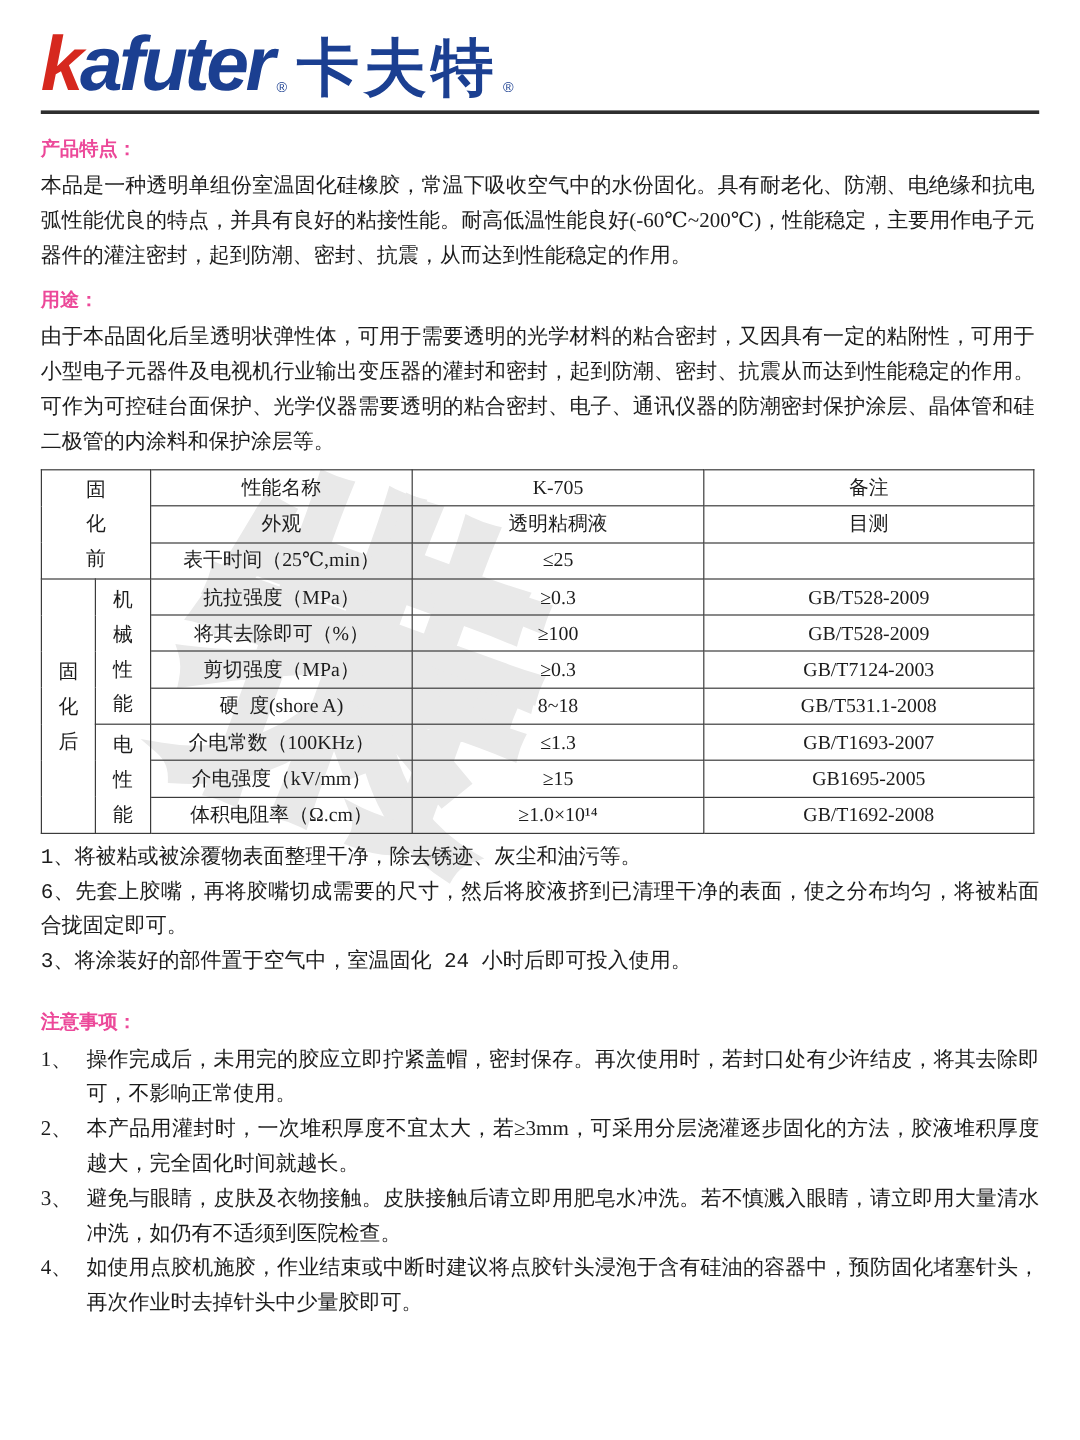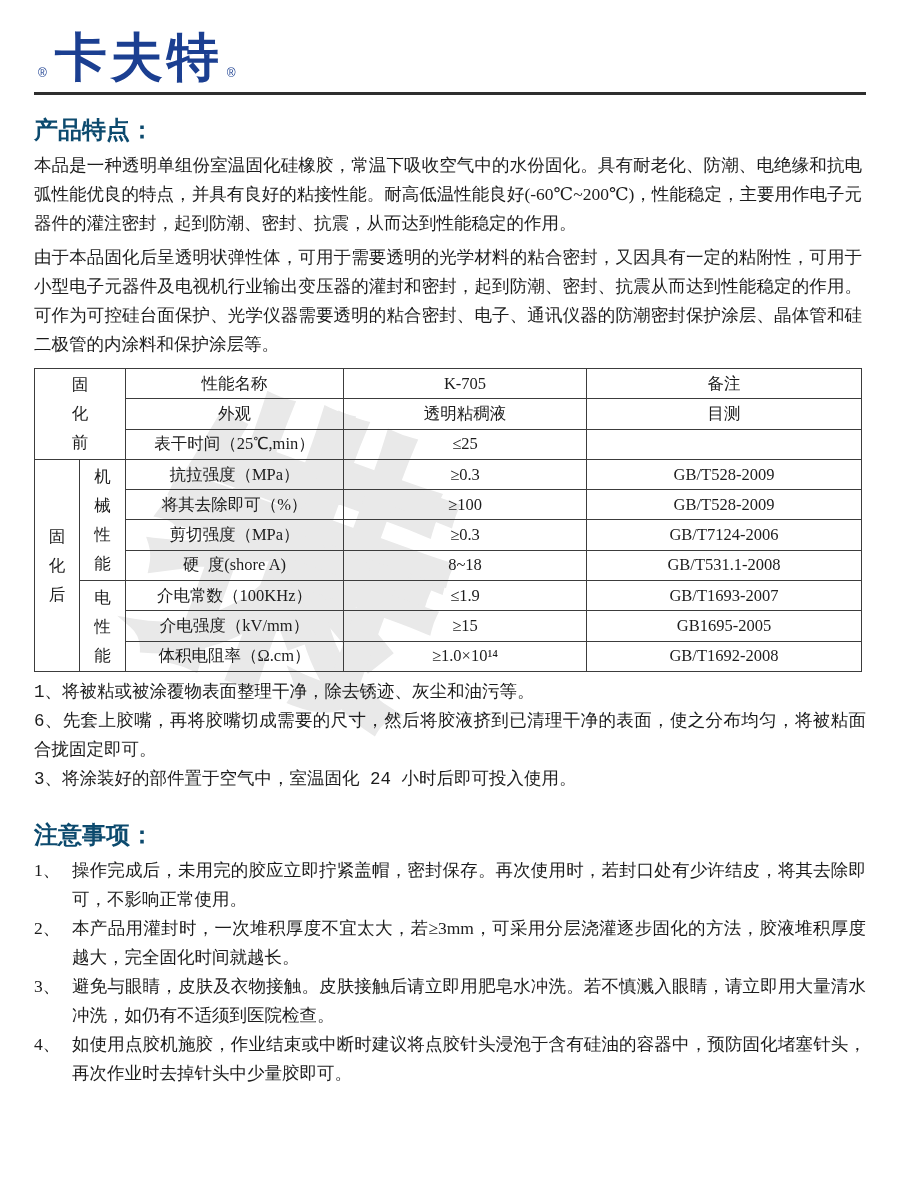--- a/index.html
+++ b/index.html
@@ -27,36 +27,36 @@
   .k-red { color:#d6281e; }
   .reg-mark { font-size:12px; color:#1b3f91; margin:0 8px 6px 4px; font-family:"Liberation Sans",sans-serif; }
   .logo-cn {
     font-family:"Liberation Sans","DejaVu Sans",sans-serif;
     font-weight:bold; font-size:52px; line-height:58px; color:#1b3f91; letter-spacing:4px;
   }
   .rule { border-bottom:3px solid #2e2e2e; margin-top:6px; }
   
   .heading {
     font-family:"Liberation Sans","DejaVu Sans",sans-serif;
-    font-size:24px; font-weight:bold; color:#0c4a6e;
+    font-size:16px; font-weight:bold; color:#ec4899;
     margin:0; padding:0;
   }
   .h-features { margin-top:19px; }
   .h-usage    { margin-top:13px; }
   .h-tech     { margin-top:14px; }
   .h-method   { margin-top:18px; }
   .h-notes    { margin-top:25px; }
   .para {
     font-size:17.5px; line-height:29px; text-align:justify;
     margin:5px 4px 0 0;
   }
   
   table.tech {
     border-collapse:collapse; table-layout:fixed;
-    width:827px; margin-top:9px;font-family:Liberation Serif, serif;
+    width:827px; margin-top:9px;
   }
   table.tech col.c-a { width:45px; }
   table.tech col.c-b { width:46px; }
   table.tech col.c-name { width:218px; }
   table.tech col.c-val { width:243px; }
   table.tech col.c-rem { width:275px; }
   table.tech td {
     border:1.6px solid #3c3c3c; height:29.3px;
     text-align:center; vertical-align:middle;
     font-size:16.5px; padding:0 3px; overflow:hidden;
@@ -72,29 +72,31 @@
 </style>
 </head>
 <body>
 
 <div class="page">
   <div class="watermark">卡夫特</div>
 
   <div class="content">
 
     <div class="logo-row">
+      <div class="logo-latin"><span class="k-red">k</span><span>afuter</span></div>
       <div class="reg-mark">®</div>
       <div class="logo-cn">卡夫特</div>
       <div class="reg-mark">®</div>
     </div>
     <div class="rule"></div>
 
     <h2 class="heading h-features">产品特点：</h2>
     <p class="para">本品是一种透明单组份室温固化硅橡胶，常温下吸收空气中的水份固化。具有耐老化、防潮、电绝缘和抗电弧性能优良的特点，并具有良好的粘接性能。耐高低温性能良好(-60℃~200℃)，性能稳定，主要用作电子元器件的灌注密封，起到防潮、密封、抗震，从而达到性能稳定的作用。</p>
 
+    <h2 class="heading h-usage">用途：</h2>
     <p class="para">由于本品固化后呈透明状弹性体，可用于需要透明的光学材料的粘合密封，又因具有一定的粘附性，可用于小型电子元器件及电视机行业输出变压器的灌封和密封，起到防潮、密封、抗震从而达到性能稳定的作用。可作为可控硅台面保护、光学仪器需要透明的粘合密封、电子、通讯仪器的防潮密封保护涂层、晶体管和硅二极管的内涂料和保护涂层等。</p>
 
 
     <table class="tech">
       <colgroup>
           <col class="c-a">
           <col class="c-b">
           <col class="c-name">
           <col class="c-val">
           <col class="c-rem">
@@ -130,33 +132,33 @@
           <td>GB/T528-2009</td>
         </tr>
         <tr>
           <td>将其去除即可（%）</td>
           <td>≥100</td>
           <td>GB/T528-2009</td>
         </tr>
         <tr>
           <td>剪切强度（MPa）</td>
           <td>≥0.3</td>
-          <td>GB/T7124-2006</td>
+          <td>GB/T7124-2003</td>
         </tr>
         <tr>
           <td>硬&nbsp;&nbsp;度(shore A)</td>
           <td>8~18</td>
           <td>GB/T531.1-2008</td>
         </tr>
         <tr>
           <td rowspan="3">
               <div class="vtext">电性能</div>
             </td>
           <td>介电常数（100KHz）</td>
-          <td>≤1.9</td>
+          <td>≤1.3</td>
           <td>GB/T1693-2007</td>
         </tr>
         <tr>
           <td>介电强度（kV/mm）</td>
           <td>≥15</td>
           <td>GB1695-2005</td>
         </tr>
         <tr>
           <td>体积电阻率（Ω.cm）</td>
           <td>≥1.0×10¹⁴</td>

